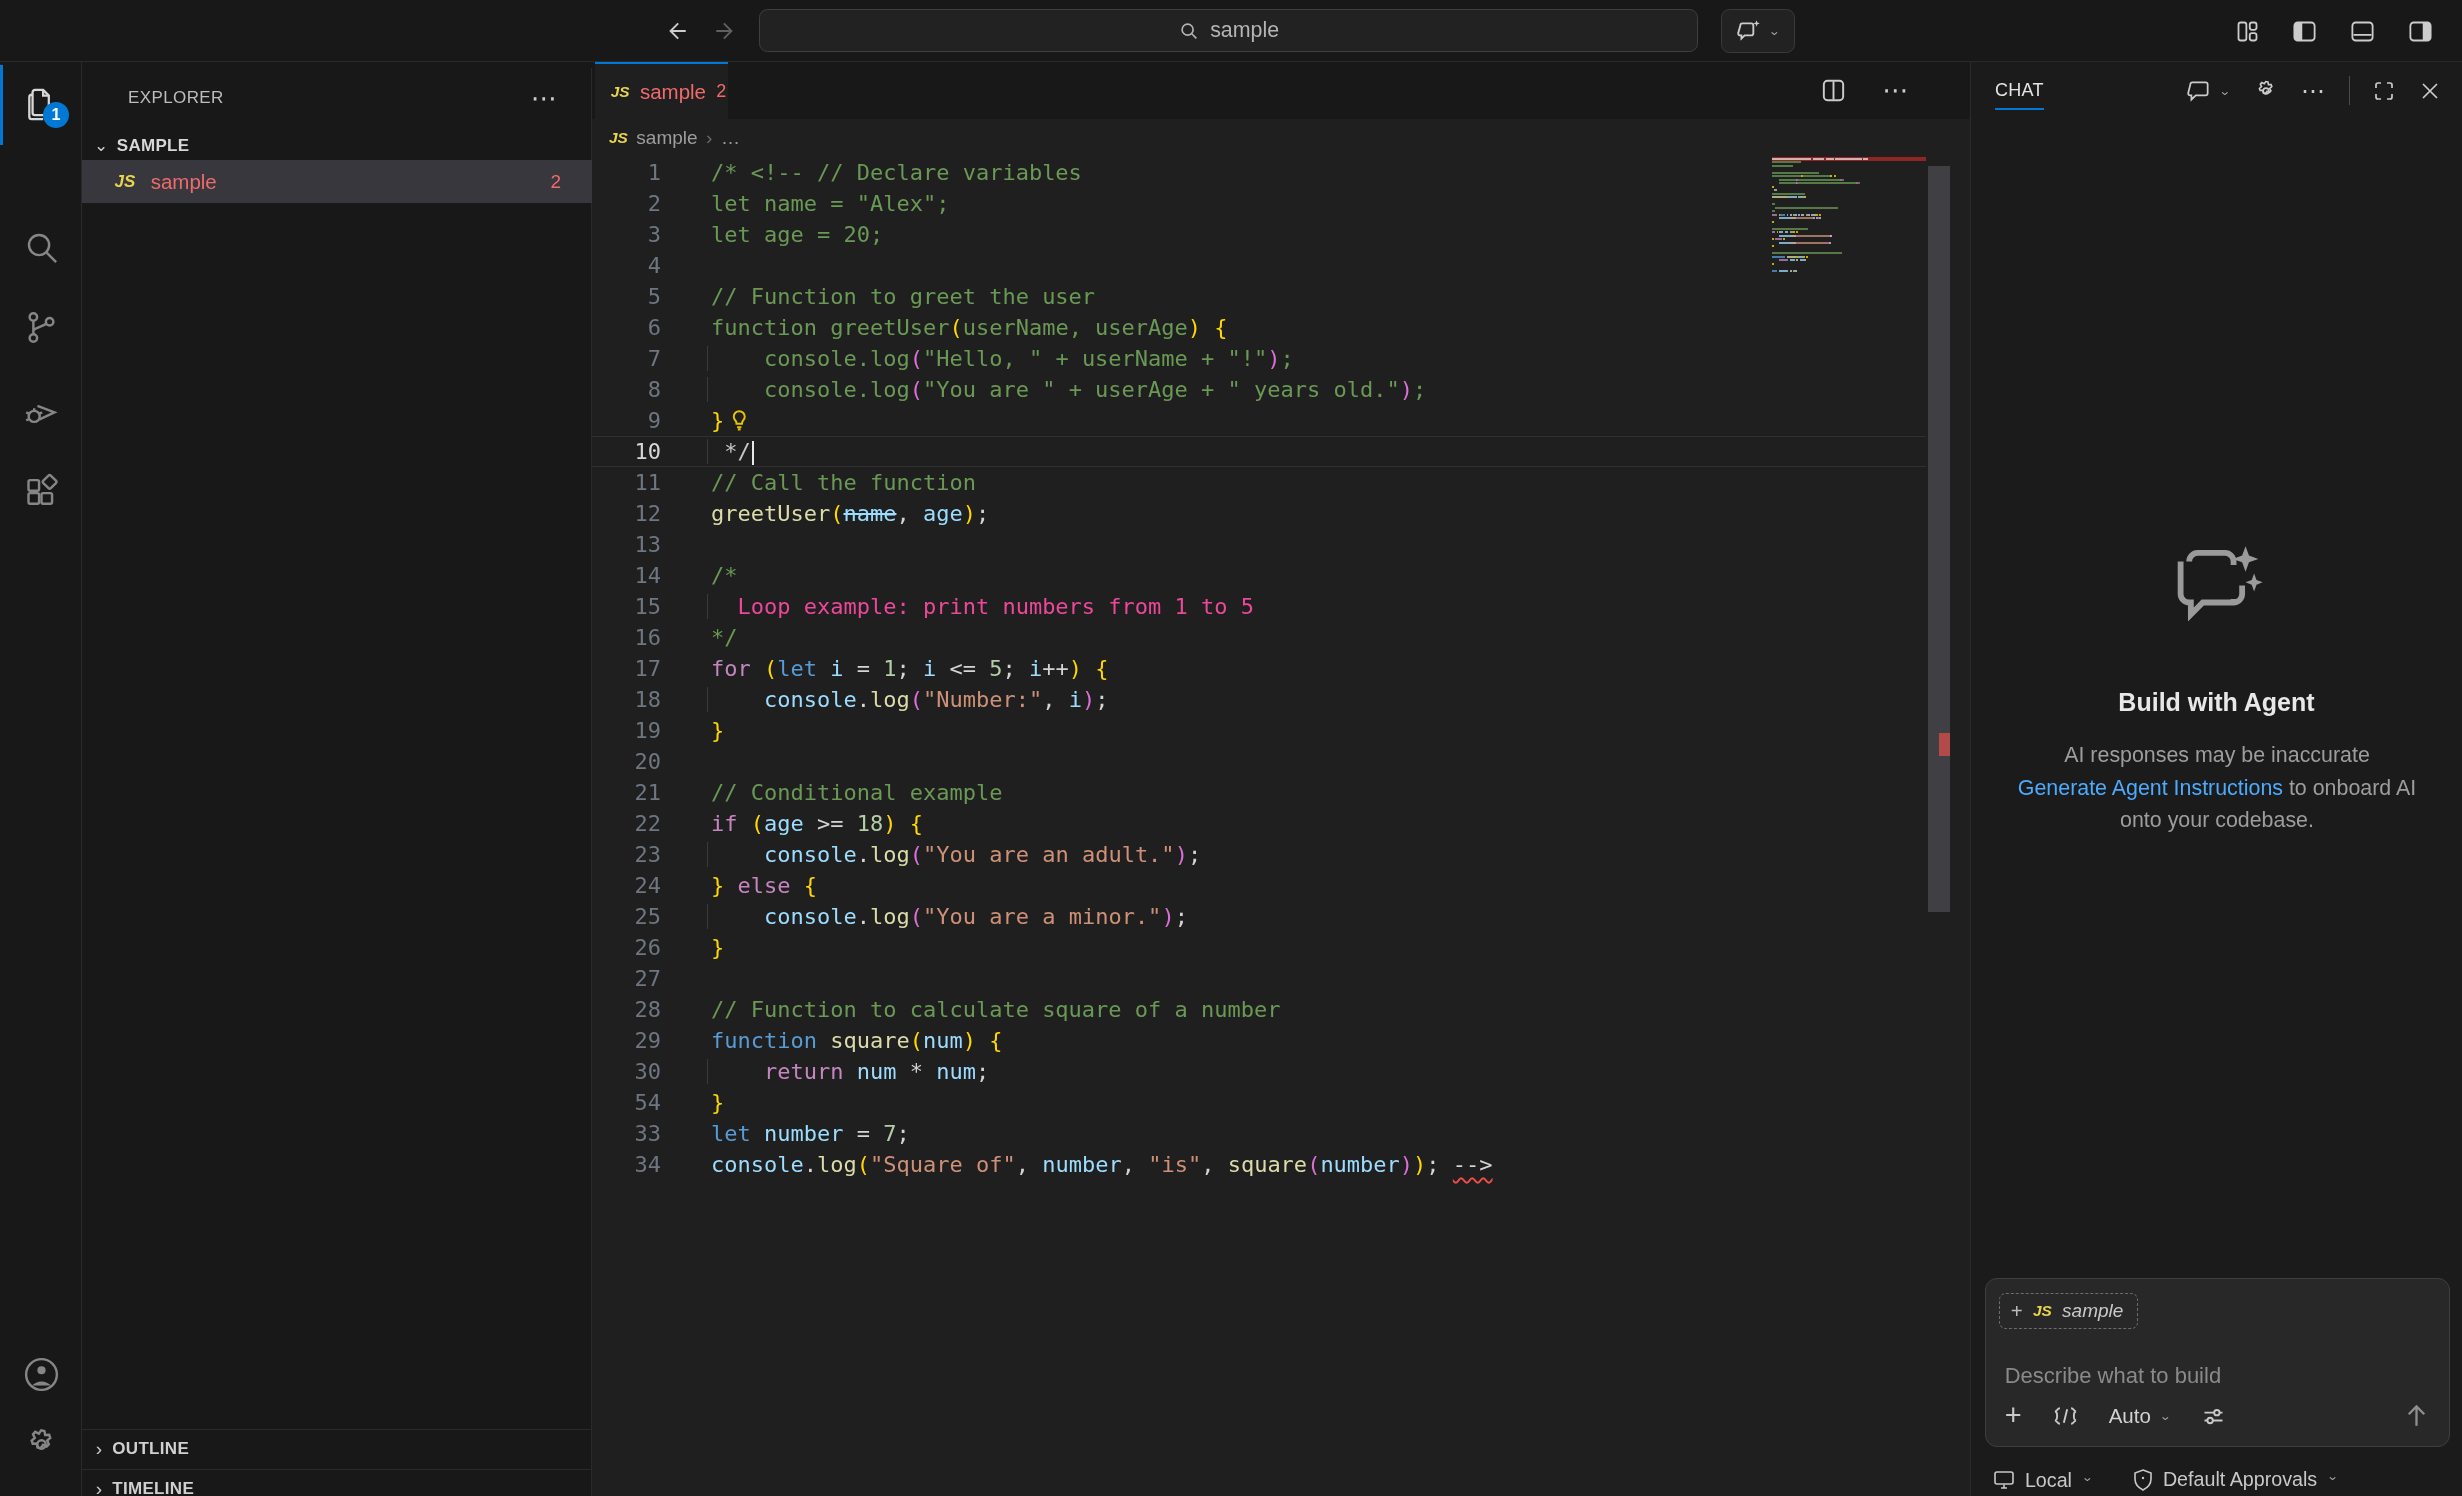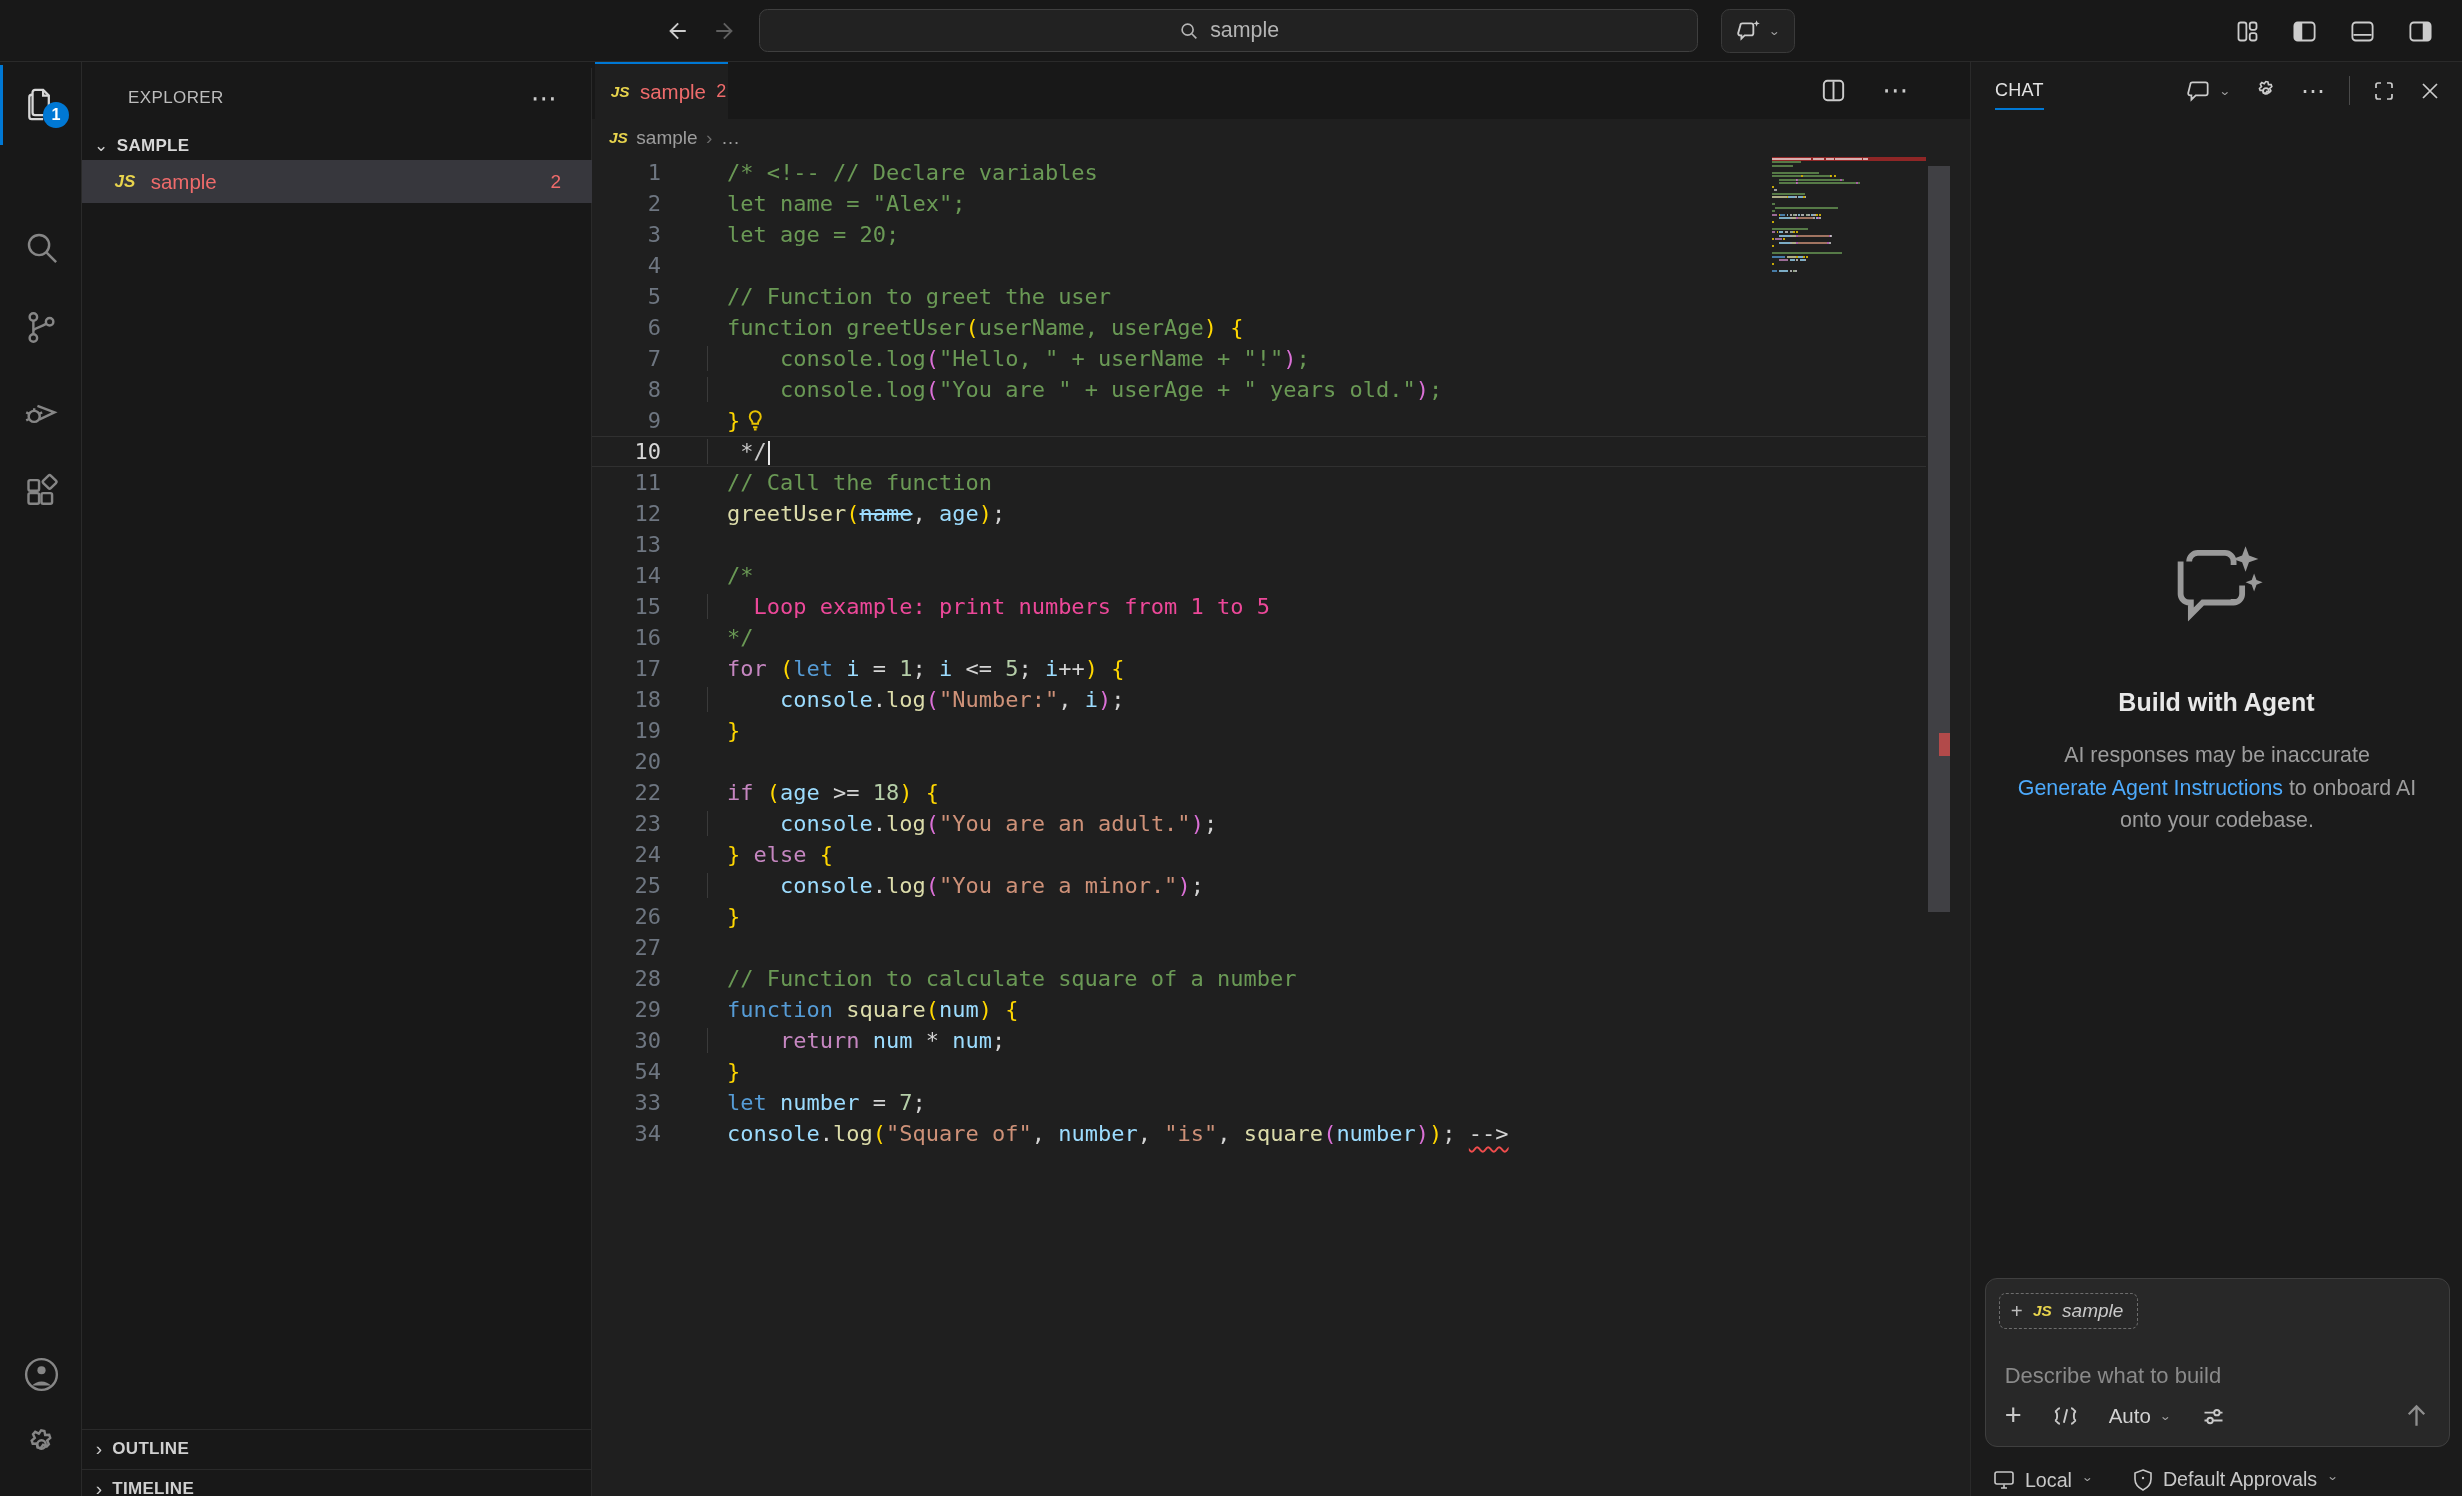--- a/index.html
+++ b/index.html
@@ -48,21 +48,21 @@
   #editor-actions { position:absolute; right:60px; top:0; height:57px; display:flex; align-items:center; gap:34px; }
   #editor-actions .more { font-size:26px; color:#cccccc; letter-spacing:1.7px; }
   #breadcrumbs { position:absolute; left:0; top:57px; width:100%; height:38px; display:flex; align-items:center; gap:8.5px; padding-left:17px; background:#1f1f1f; }
   #breadcrumbs .js-badge { font-size:15.4px; }
   #breadcrumbs .bc { font-size:19px; color:#9d9d9d; }
   #breadcrumbs .sep { font-size:19px; color:#6a6a6a; }
 
   #code-region { position:absolute; left:0; top:95px; width:100%; height:1339px; font-family:"DejaVu Sans Mono", monospace; font-size:22px; }
   .code-line { position:relative; height:31px; line-height:31px; white-space:pre; display:flex; }
   .code-line .gutter { display:inline-block; width:69px; text-align:right; color:#6e7681; flex:none; }
-  .code-line .code-text { margin-left:66px; }
+  .code-line .code-text { margin-left:50px; }
   .code-line.current .gutter { color:#d7d7d7; }
   .cl-border { position:absolute; left:0; width:1334px; height:31px; border-top:0.9px solid #303030; border-bottom:0.9px solid #303030; pointer-events:none; }
   .indent-guide { position:absolute; left:115px; top:2.6px; bottom:2.6px; width:0.9px; background:#3a3a3a; }
   .strike { text-decoration:line-through; text-decoration-thickness:1.7px; }
   .squiggle { text-decoration:underline wavy #f14c4c 1.7px; text-underline-offset:5.1px; }
   .cursor { display:inline-block; width:2.1px; height:24px; background:#e8e8e8; vertical-align:middle; margin-left:0.9px; }
   .bulb { margin-left:5.1px; vertical-align:-2.6px; }
 
   #minimap { position:absolute; left:1180px; top:0px; width:154px; }
   .mm-row { position:relative; height:3.5px; }
@@ -299,20 +299,21 @@
           <div class="code-line"><span class="gutter">11</span><span class="code-text"><span style="color: rgb(106, 153, 85);">// Call the function</span></span></div>
           <div class="code-line"><span class="gutter">12</span><span class="code-text"><span style="color: rgb(220, 220, 170);">greetUser</span><span style="color: rgb(255, 215, 0);">(</span><span class="strike" style="color: rgb(156, 220, 254);">name</span><span style="color: rgb(212, 212, 212);">, </span><span style="color: rgb(156, 220, 254);">age</span><span style="color: rgb(255, 215, 0);">)</span><span style="color: rgb(212, 212, 212);">;</span></span></div>
           <div class="code-line"><span class="gutter">13</span><span class="code-text"></span></div>
           <div class="code-line"><span class="gutter">14</span><span class="code-text"><span style="color: rgb(106, 153, 85);">/*</span></span></div>
           <div class="code-line"><div class="indent-guide"></div><span class="gutter">15</span><span class="code-text"><span style="color: #ec4899;">  Loop example: print numbers from 1 to 5</span></span></div>
           <div class="code-line"><span class="gutter">16</span><span class="code-text"><span style="color: rgb(106, 153, 85);">*/</span></span></div>
           <div class="code-line"><span class="gutter">17</span><span class="code-text"><span style="color: rgb(197, 134, 192);">for</span><span style="color: rgb(212, 212, 212);"> </span><span style="color: rgb(255, 215, 0);">(</span><span style="color: rgb(86, 156, 214);">let</span><span style="color: rgb(156, 220, 254);"> i </span><span style="color: rgb(212, 212, 212);">= </span><span style="color: rgb(181, 206, 168);">1</span><span style="color: rgb(212, 212, 212);">; </span><span style="color: rgb(156, 220, 254);">i </span><span style="color: rgb(212, 212, 212);">&lt;= </span><span style="color: rgb(181, 206, 168);">5</span><span style="color: rgb(212, 212, 212);">; </span><span style="color: rgb(156, 220, 254);">i</span><span style="color: rgb(212, 212, 212);">++</span><span style="color: rgb(255, 215, 0);">)</span><span style="color: rgb(212, 212, 212);"> </span><span style="color: rgb(255, 215, 0);">{</span></span></div>
           <div class="code-line"><div class="indent-guide"></div><span class="gutter">18</span><span class="code-text"><span style="color: rgb(156, 220, 254);">    console</span><span style="color: rgb(212, 212, 212);">.</span><span style="color: rgb(220, 220, 170);">log</span><span style="color: rgb(218, 112, 214);">(</span><span style="color: rgb(206, 145, 120);">"Number:"</span><span style="color: rgb(212, 212, 212);">, </span><span style="color: rgb(156, 220, 254);">i</span><span style="color: rgb(218, 112, 214);">)</span><span style="color: rgb(212, 212, 212);">;</span></span></div>
           <div class="code-line"><span class="gutter">19</span><span class="code-text"><span style="color: rgb(255, 215, 0);">}</span></span></div>
           <div class="code-line"><span class="gutter">20</span><span class="code-text"></span></div>
+          <div class="code-line"><span class="gutter">21</span><span class="code-text"><span style="color: rgb(106, 153, 85);">// Conditional example</span></span></div>
           <div class="code-line"><span class="gutter">22</span><span class="code-text"><span style="color: rgb(197, 134, 192);">if</span><span style="color: rgb(212, 212, 212);"> </span><span style="color: rgb(255, 215, 0);">(</span><span style="color: rgb(156, 220, 254);">age</span><span style="color: rgb(212, 212, 212);"> &gt;= </span><span style="color: rgb(181, 206, 168);">18</span><span style="color: rgb(255, 215, 0);">)</span><span style="color: rgb(212, 212, 212);"> </span><span style="color: rgb(255, 215, 0);">{</span></span></div>
           <div class="code-line"><div class="indent-guide"></div><span class="gutter">23</span><span class="code-text"><span style="color: rgb(156, 220, 254);">    console</span><span style="color: rgb(212, 212, 212);">.</span><span style="color: rgb(220, 220, 170);">log</span><span style="color: rgb(218, 112, 214);">(</span><span style="color: rgb(206, 145, 120);">"You are an adult."</span><span style="color: rgb(218, 112, 214);">)</span><span style="color: rgb(212, 212, 212);">;</span></span></div>
           <div class="code-line"><span class="gutter">24</span><span class="code-text"><span style="color: rgb(255, 215, 0);">}</span><span style="color: rgb(212, 212, 212);"> </span><span style="color: rgb(197, 134, 192);">else</span><span style="color: rgb(212, 212, 212);"> </span><span style="color: rgb(255, 215, 0);">{</span></span></div>
           <div class="code-line"><div class="indent-guide"></div><span class="gutter">25</span><span class="code-text"><span style="color: rgb(156, 220, 254);">    console</span><span style="color: rgb(212, 212, 212);">.</span><span style="color: rgb(220, 220, 170);">log</span><span style="color: rgb(218, 112, 214);">(</span><span style="color: rgb(206, 145, 120);">"You are a minor."</span><span style="color: rgb(218, 112, 214);">)</span><span style="color: rgb(212, 212, 212);">;</span></span></div>
           <div class="code-line"><span class="gutter">26</span><span class="code-text"><span style="color: rgb(255, 215, 0);">}</span></span></div>
           <div class="code-line"><span class="gutter">27</span><span class="code-text"></span></div>
           <div class="code-line"><span class="gutter">28</span><span class="code-text"><span style="color: rgb(106, 153, 85);">// Function to calculate square of a number</span></span></div>
           <div class="code-line"><span class="gutter">29</span><span class="code-text"><span style="color: rgb(86, 156, 214);">function</span><span style="color: rgb(212, 212, 212);"> </span><span style="color: rgb(220, 220, 170);">square</span><span style="color: rgb(255, 215, 0);">(</span><span style="color: rgb(156, 220, 254);">num</span><span style="color: rgb(255, 215, 0);">)</span><span style="color: rgb(212, 212, 212);"> </span><span style="color: rgb(255, 215, 0);">{</span></span></div>
           <div class="code-line"><div class="indent-guide"></div><span class="gutter">30</span><span class="code-text"><span style="color: rgb(197, 134, 192);">    return</span><span style="color: rgb(212, 212, 212);"> </span><span style="color: rgb(156, 220, 254);">num </span><span style="color: rgb(212, 212, 212);">* </span><span style="color: rgb(156, 220, 254);">num</span><span style="color: rgb(212, 212, 212);">;</span></span></div>
           <div class="code-line"><span class="gutter">54</span><span class="code-text"><span style="color: rgb(255, 215, 0);">}</span></span></div>

